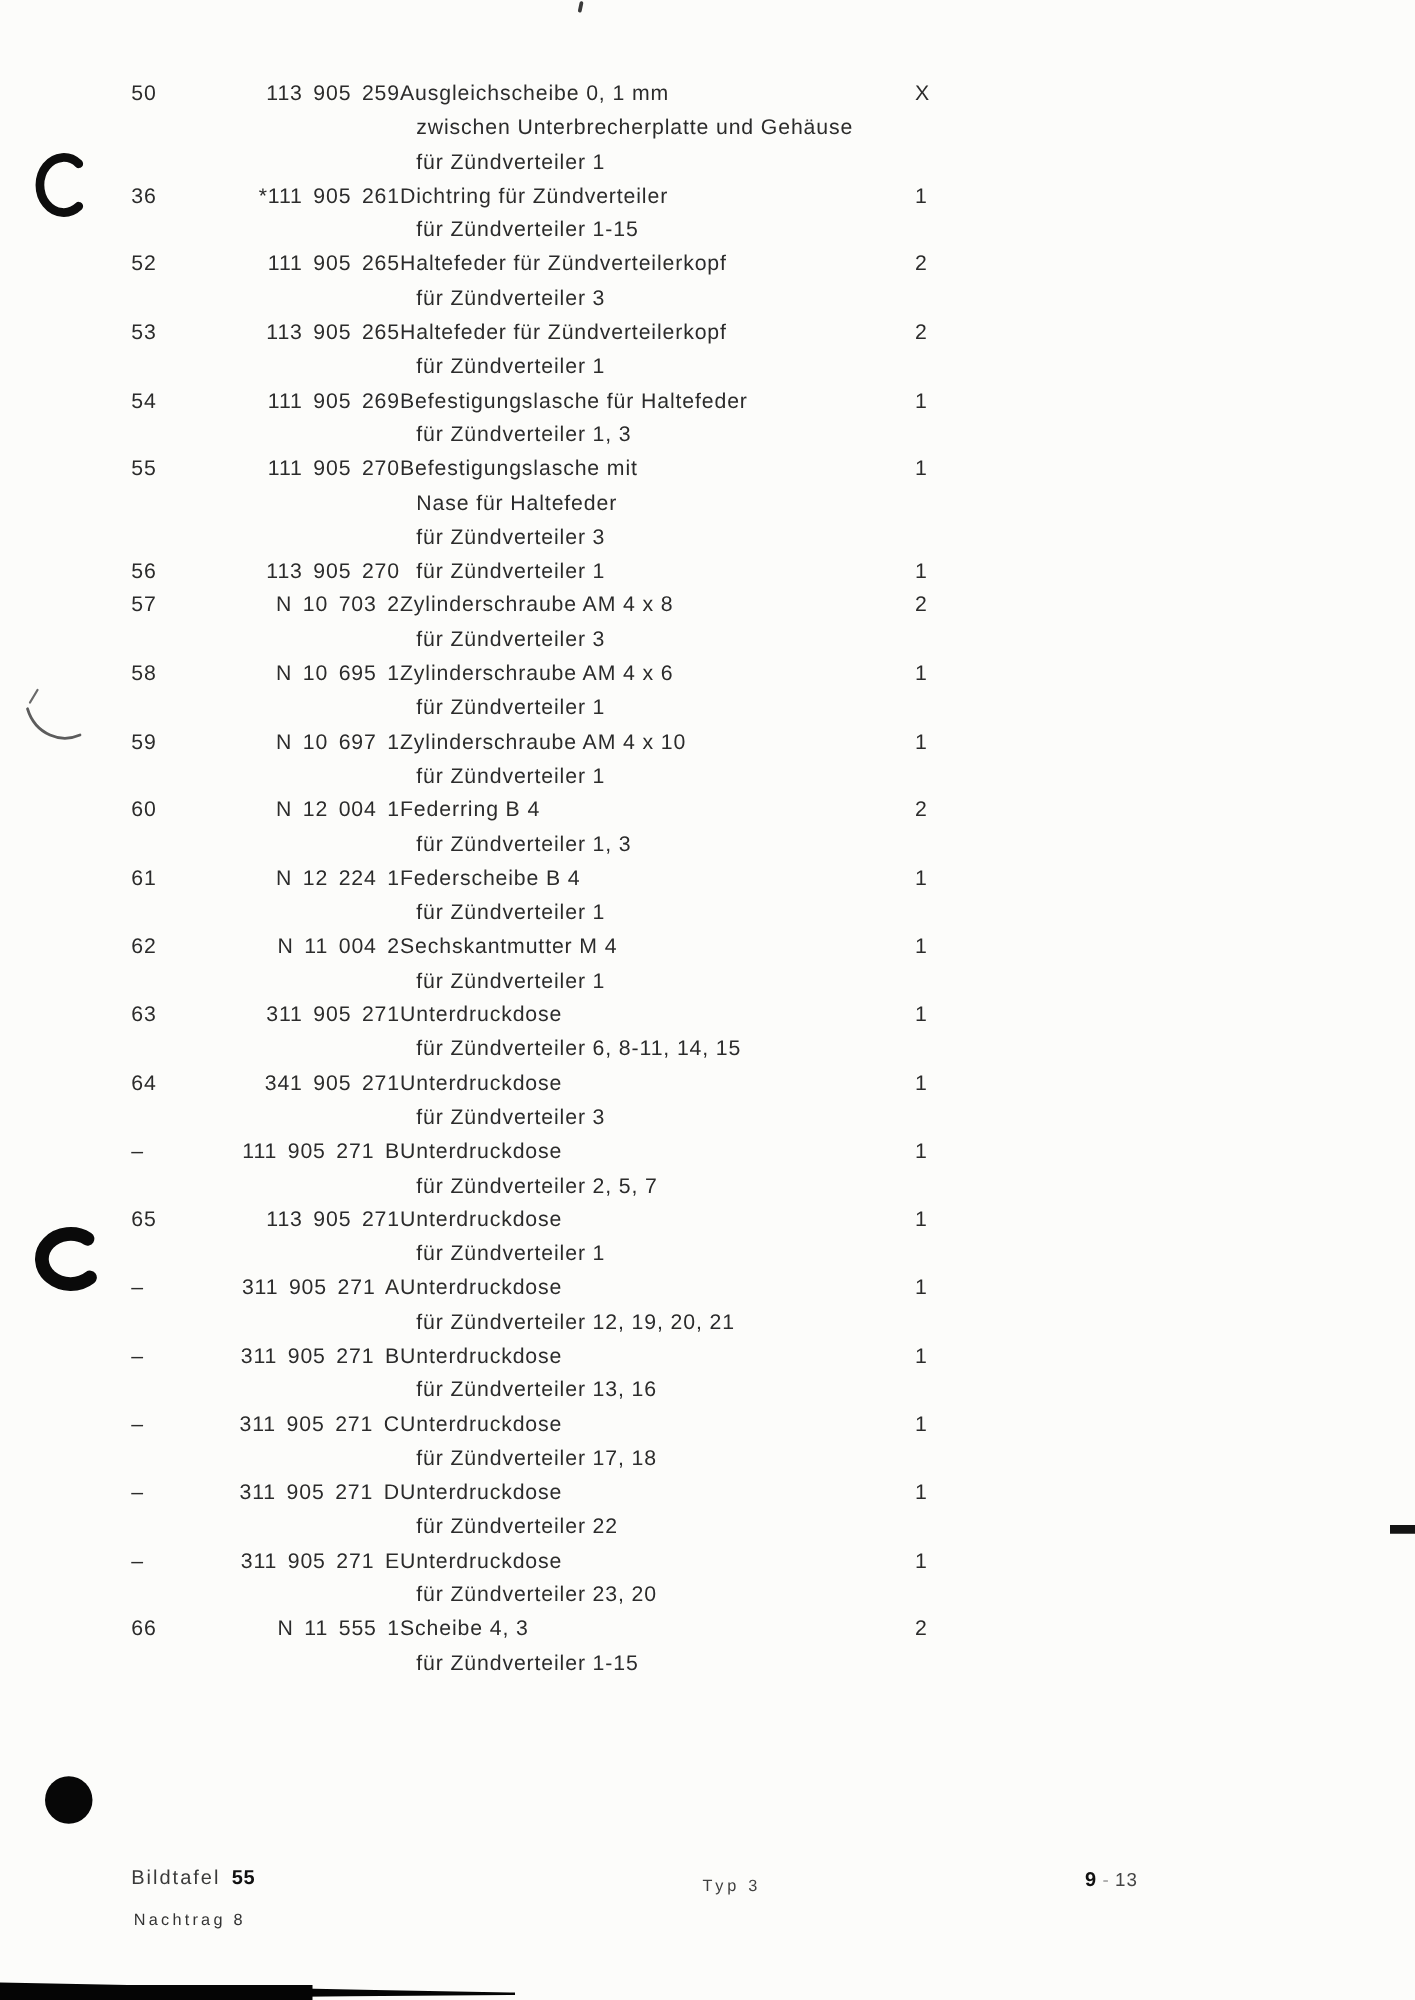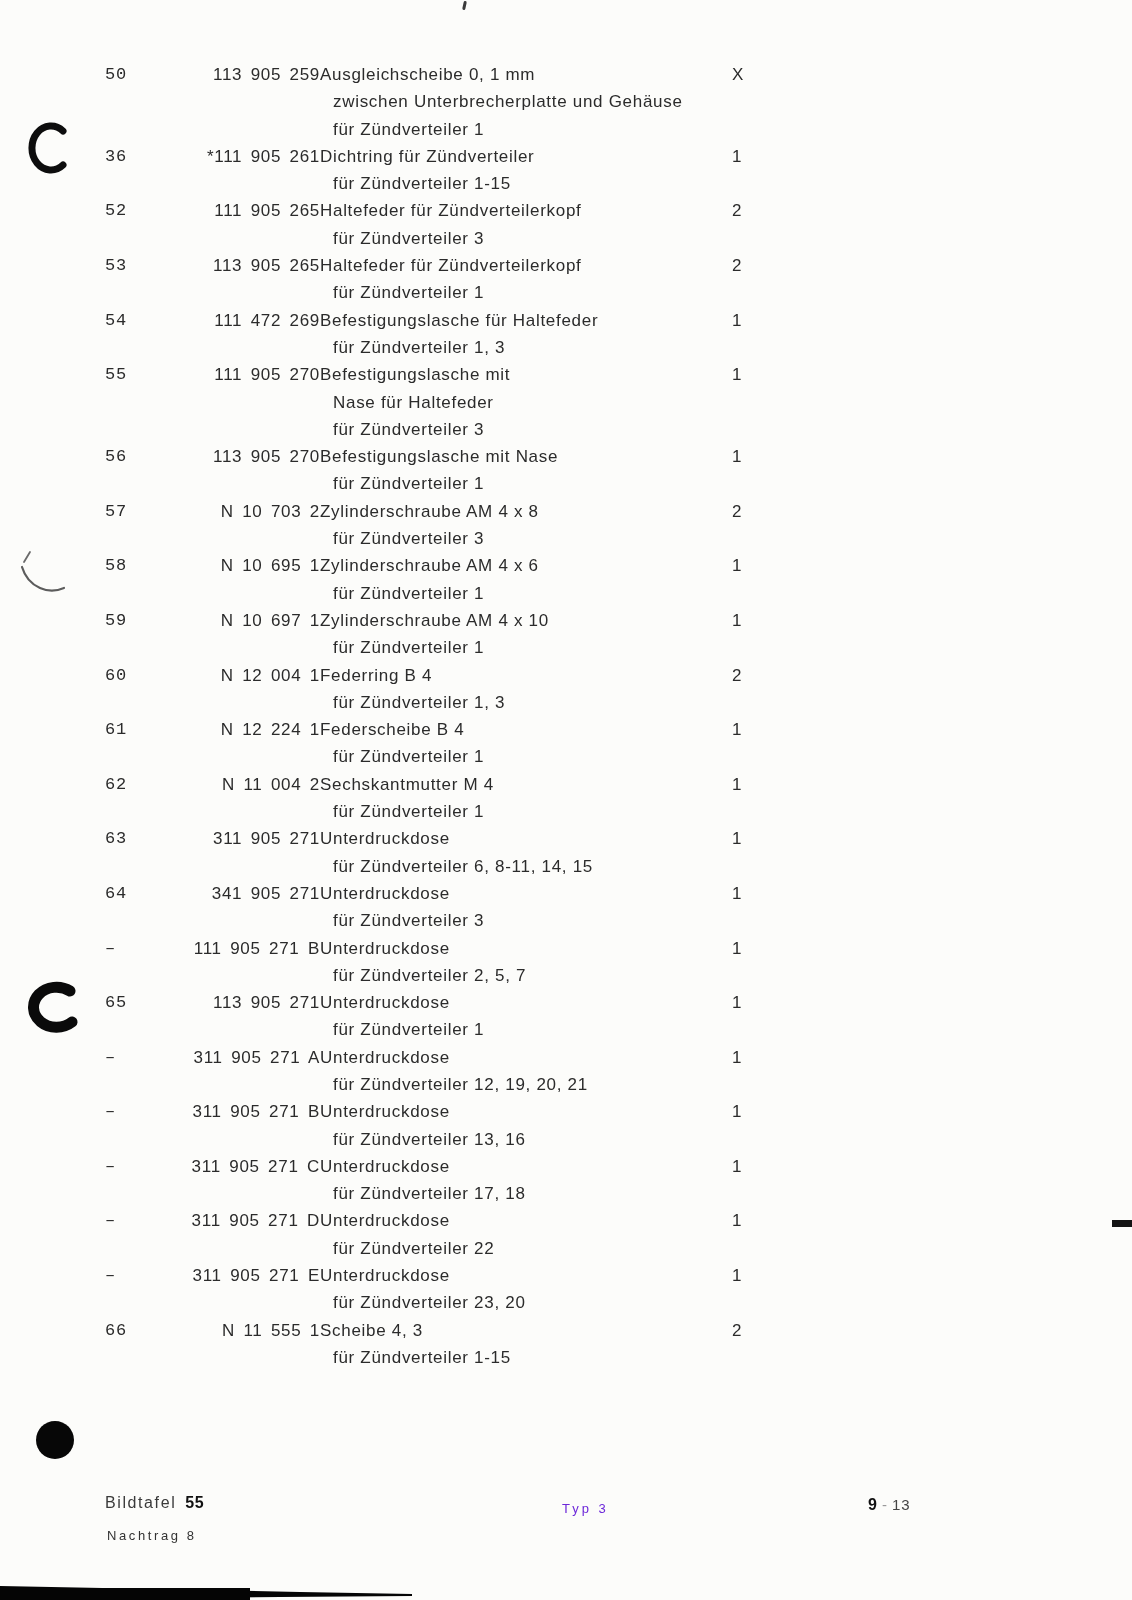--- a/index.html
+++ b/index.html
@@ -8,31 +8,31 @@
     background:#fcfcfa;
     font-family:"Liberation Sans", sans-serif;
     color:#2b2b2b;
   }
   
   .parts-list{
     position:absolute;left:105px;top:61px;width:700px;
     font-size:17px;line-height:27.3px;letter-spacing:0.7px;
   }
   .row{display:grid;grid-template-columns:55px 160px 412px 40px;align-items:start;}
-  .pos{white-space:nowrap;font-family:Liberation Mono, monospace;}
+  .pos{white-space:nowrap;}
   .part{white-space:nowrap;word-spacing:3px;text-align:right;}
   .desc-line{white-space:nowrap;}
   .desc-line.sub{padding-left:13px;}
   .qty{white-space:nowrap;}
   
   .footer-item{position:absolute;white-space:nowrap;}
   .f-bildtafel{left:105px;top:1494px;font-size:16px;letter-spacing:1.6px;color:#3a3a3a;}
   .f-bildtafel .num{font-weight:bold;letter-spacing:0.5px;margin-left:9px;color:#111;}
   .f-nachtrag{left:107px;top:1528px;font-size:13px;letter-spacing:2.6px;color:#333;}
-  .f-typ{left:562px;top:1501px;font-size:13px;letter-spacing:3px;color:#6d28d9;}
+  .f-typ{left:562px;top:1501px;font-size:13px;letter-spacing:3px;color:#404040;}
   .f-page{left:868px;top:1496px;font-size:15px;letter-spacing:1px;color:#444;}
   .f-page .bold{font-weight:bold;font-size:16px;color:#111;}
   .f-page .sep{color:#999;margin:0 4px;}
   
   .mark{position:absolute;}
   .ink-dot{left:36px;top:1421px;width:38px;height:38px;border-radius:50%;background:#070707;}
   .edge-dash{left:1112px;top:1220px;width:20px;height:7px;background:#141414;}
   .top-speck{left:463px;top:1px;width:3px;height:9px;background:#3a3a3a;transform:rotate(12deg);border-radius:2px;}
   .bottom-wedge{left:0;bottom:0;width:420px;height:17px;}
   .crescent-1{left:25px;top:122px;}
@@ -79,21 +79,21 @@
     <span class="part">113 905 265</span>
     <span class="desc">
         <div class="desc-line">Haltefeder für Zündverteilerkopf</div>
         <div class="desc-line sub">für Zündverteiler 1</div>
       </span>
     <span class="qty">2</span>
   </div>
 
   <div class="row">
     <span class="pos">54</span>
-    <span class="part">111 472 269</span>
+    <span class="part">111 905 269</span>
     <span class="desc">
         <div class="desc-line">Befestigungslasche für Haltefeder</div>
         <div class="desc-line sub">für Zündverteiler 1, 3</div>
       </span>
     <span class="qty">1</span>
   </div>
 
   <div class="row">
     <span class="pos">55</span>
     <span class="part">111 905 270</span>
@@ -102,21 +102,20 @@
         <div class="desc-line sub">Nase für Haltefeder</div>
         <div class="desc-line sub">für Zündverteiler 3</div>
       </span>
     <span class="qty">1</span>
   </div>
 
   <div class="row">
     <span class="pos">56</span>
     <span class="part">113 905 270</span>
     <span class="desc">
-        <div class="desc-line">Befestigungslasche mit Nase</div>
         <div class="desc-line sub">für Zündverteiler 1</div>
       </span>
     <span class="qty">1</span>
   </div>
 
   <div class="row">
     <span class="pos">57</span>
     <span class="part">N 10 703 2</span>
     <span class="desc">
         <div class="desc-line">Zylinderschraube AM 4 x 8</div>

